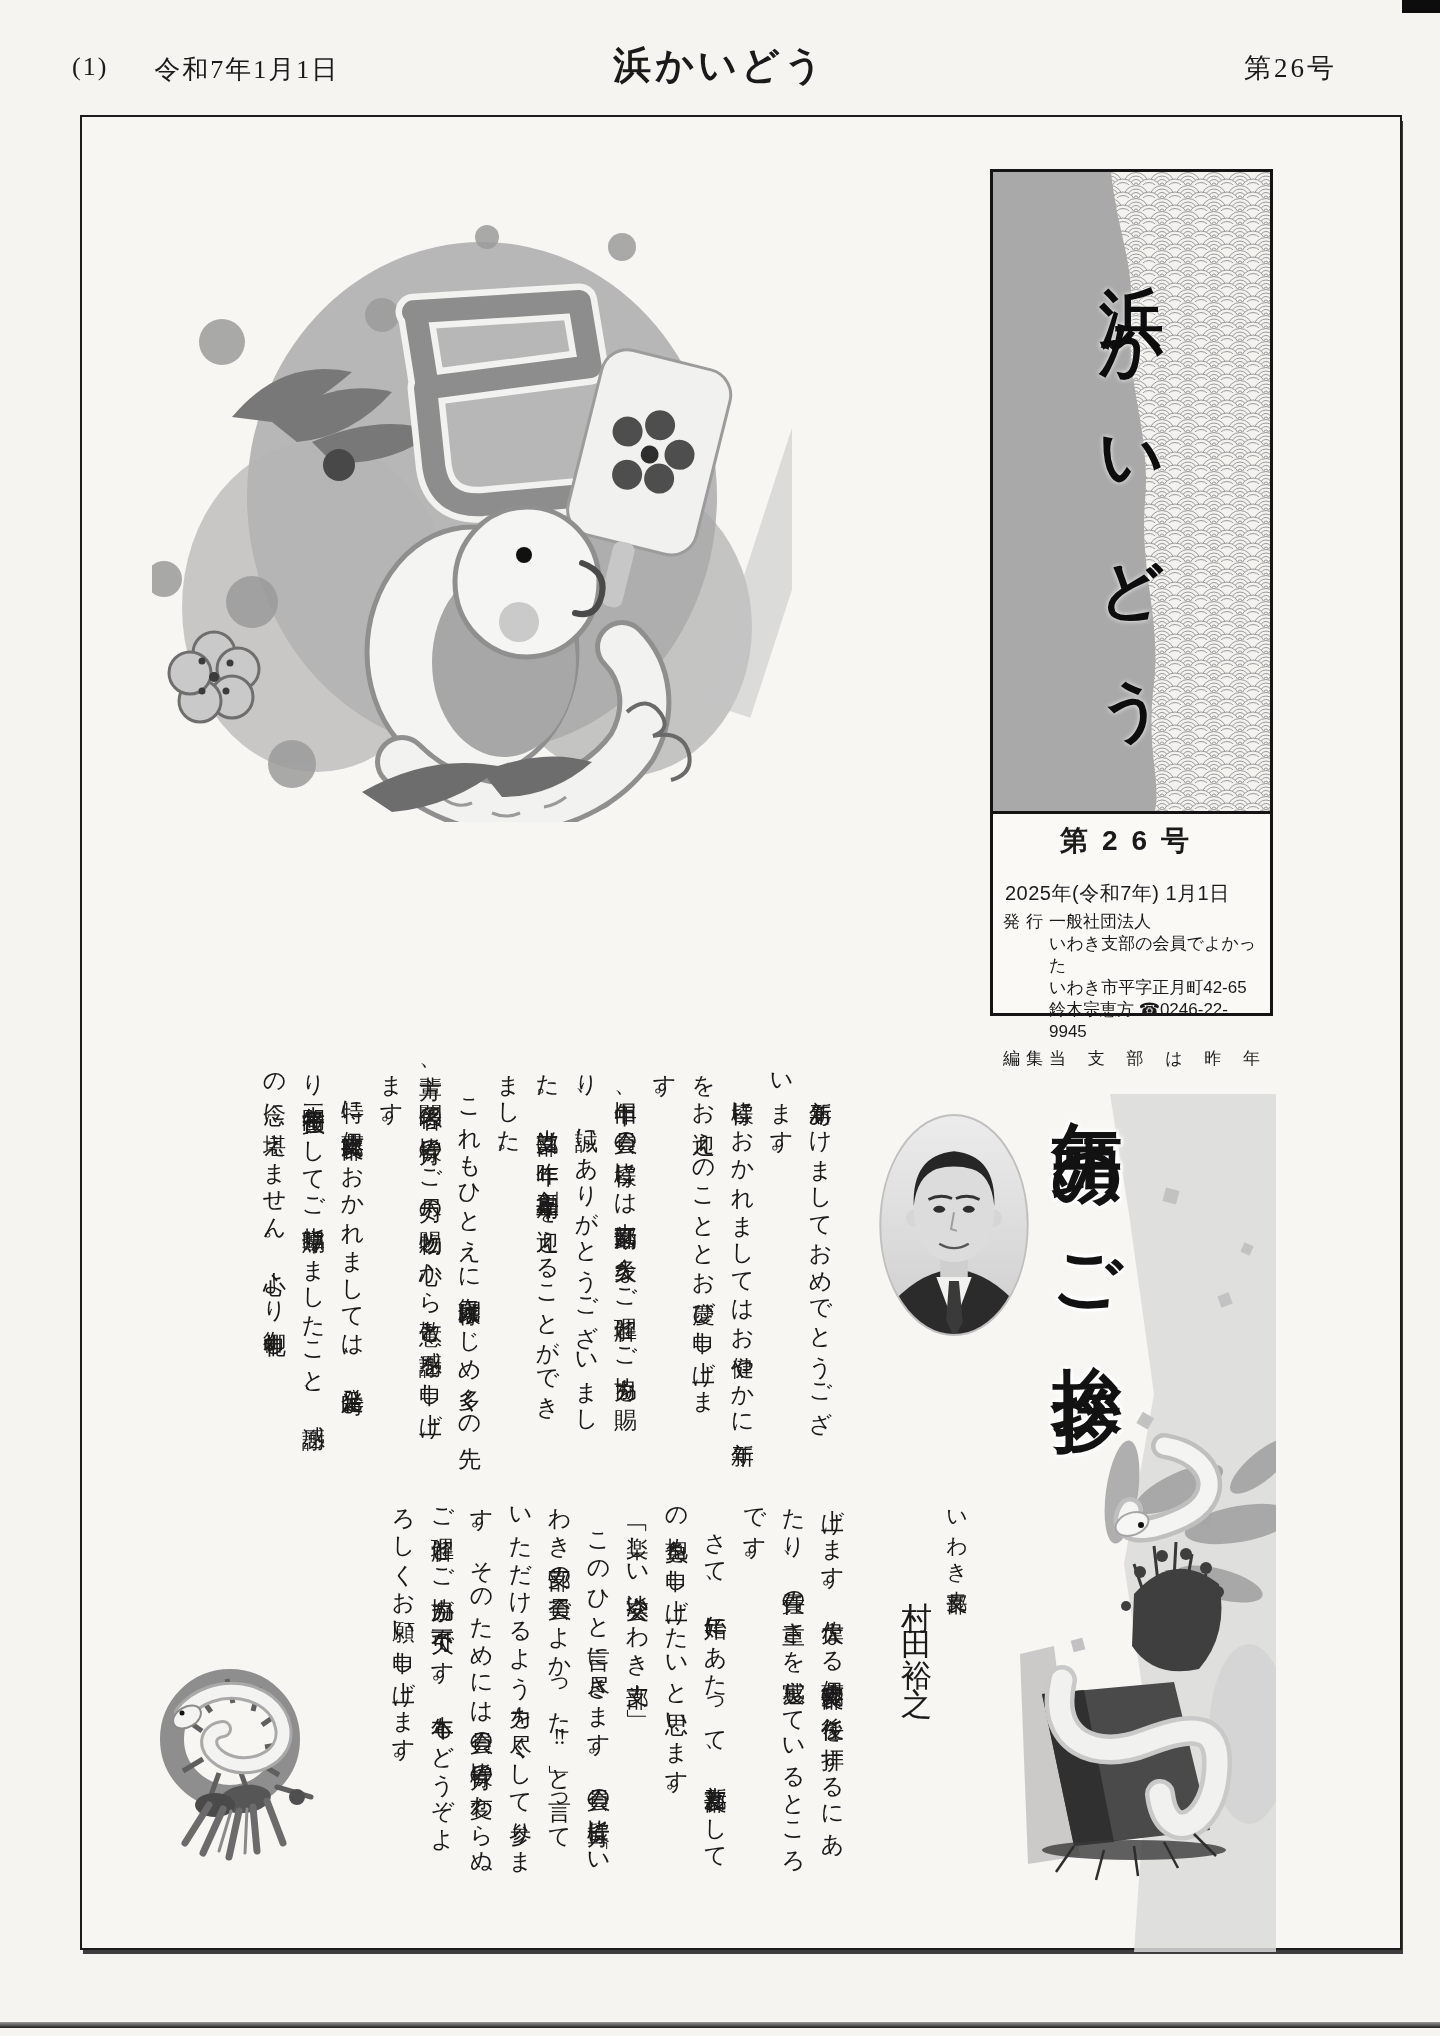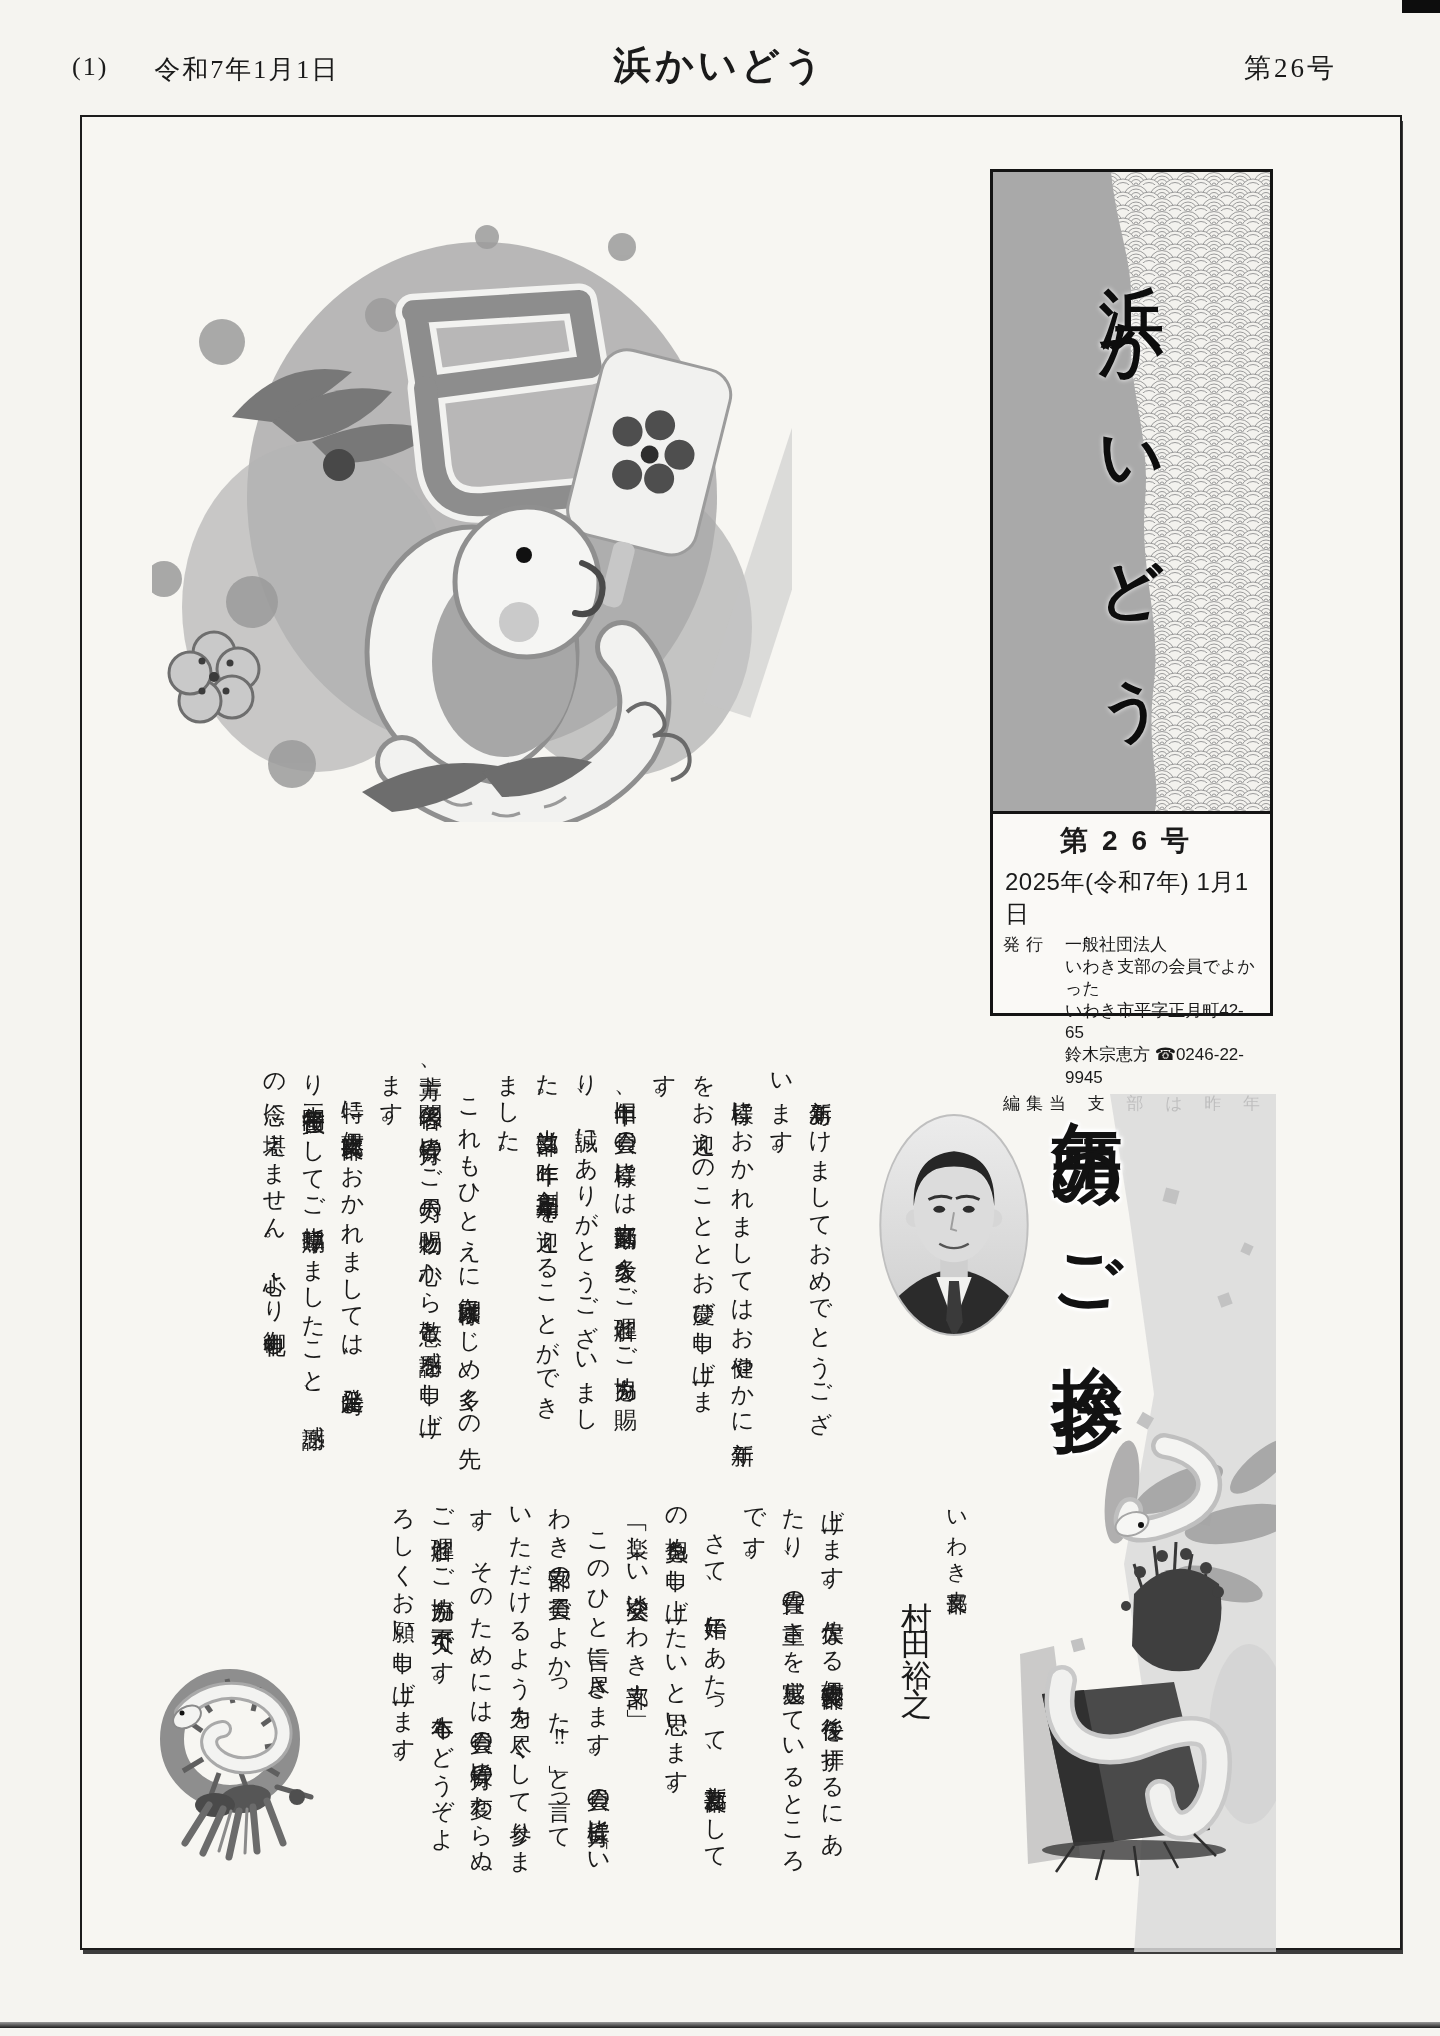--- a/index.html
+++ b/index.html
@@ -35,24 +35,24 @@
   .masthead .cal{position:absolute;left:0;top:0;width:100%;height:100%;
     display:flex;align-items:center;justify-content:center;
     font-size:64px;font-weight:bold;letter-spacing:45px;color:#0d0d0d;
     text-shadow:0 0 5px rgba(255,255,255,.9);}
 
   
   .issuebox{position:absolute;left:908px;top:697px;width:283px;height:202px;
     border:3px solid #141414;border-top:none;box-sizing:border-box;
     background:#faf9f6;padding:6px 10px 4px 10px;}
   .issue-no{text-align:center;font-weight:bold;font-size:28px;letter-spacing:14px;margin-top:2px;}
-  .issue-date{font-size:24px;letter-spacing:.5px;margin-top:6px;padding-left:2px;}
+  .issue-date{font-size:20px;letter-spacing:.5px;margin-top:20px;padding-left:2px;}
   .pubrow{display:flex;font-size:17px;margin-top:4px;line-height:1.3;justify-content:center;}
   .pubrow .lbl{width:46px;flex:none;letter-spacing:6px;}
-  .pubrow .val{flex:1;margin-left:16px;}
+  .pubrow .val{flex:1;}
   .editrow{display:flex;font-size:17px;margin-top:3px;}
   .editrow .lbl{width:46px;flex:none;letter-spacing:6px;}
   .editrow .val{flex:1;text-align:justify;text-align-last:justify;}
 
   
   .art-title{position:absolute;left:958px;top:948px;height:560px;
     font-size:70px;font-weight:bold;letter-spacing:21px;color:#121212;
     text-shadow:2px 2px 3px #fff,-2px -2px 3px #fff,2px -2px 3px #fff,-2px 2px 3px #fff,0 0 9px #fff;}
   .byline-role{position:absolute;left:861px;top:1379px;height:160px;font-size:21px;letter-spacing:2px;}
   .byline-name{position:absolute;left:813px;top:1461px;height:270px;font-size:31px;letter-spacing:28px;}

